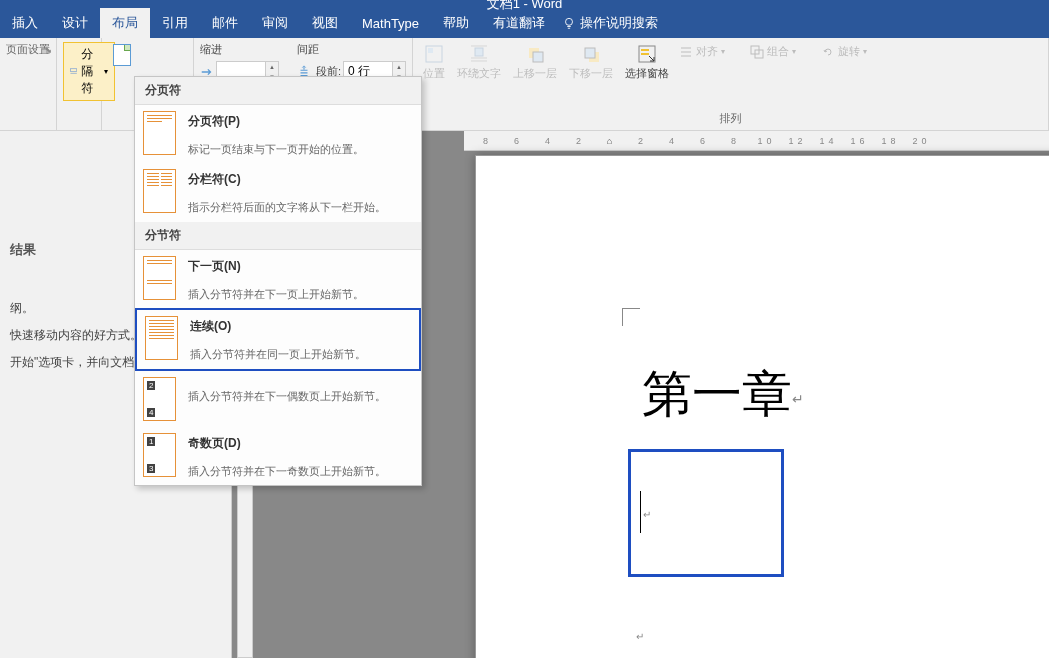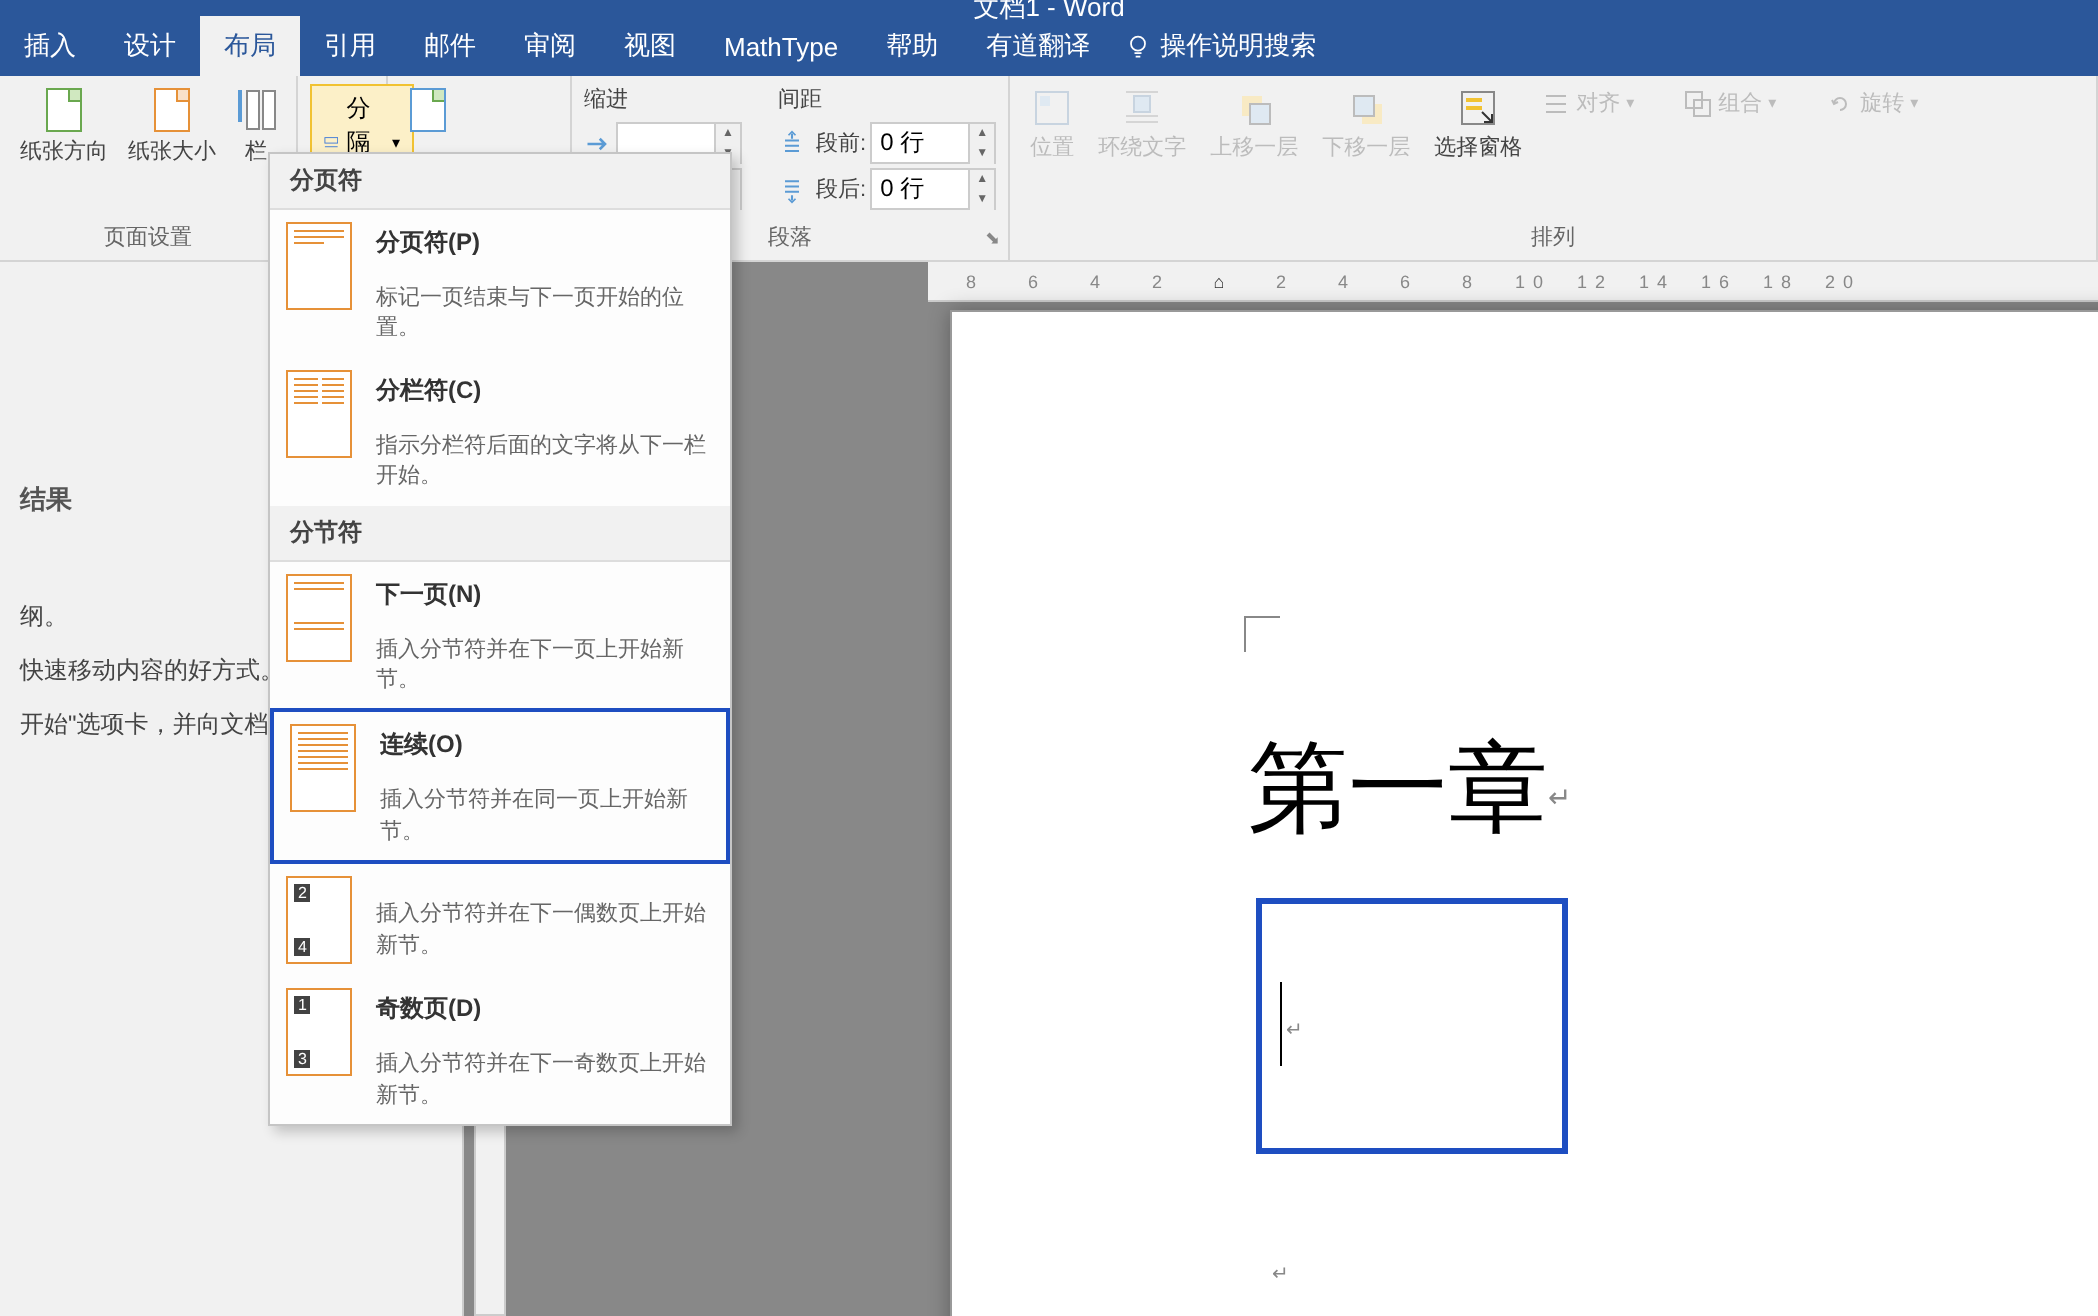--- a/index.html
+++ b/index.html
@@ -27,21 +27,21 @@
     .page-icon { width: 18px; height: 22px; border: 1px solid #6aa84f; background: white; position: relative; }
     .page-icon::after { content: ''; position: absolute; top: 0; right: 0; width: 5px; height: 5px; background: #d0e8c0; border-left: 1px solid #6aa84f; border-bottom: 1px solid #6aa84f; }
     .page-icon.orange { border-color: #e69138; }
     .page-icon.orange::after { background: #f9e1ca; border-color: #e69138; }
     .blue-bar { width: 2px; height: 16px; background: #5b9bd5; margin-right: 1px; }
     .column-icon { display: flex; gap: 1px; }
     .column-icon .col { width: 7px; height: 20px; background: white; border: 1px solid #888; }
     
     .breaks-btn { display: flex; align-items: center; gap: 4px; padding: 3px 6px; background: #fcf0c8; border: 1px solid #f1c232; cursor: pointer; }
     
-    .dropdown-menu { position: absolute; top: 76px; left: 134px; width: 232px; background: #fdfdfd; border: 1px solid #c5c5c5; box-shadow: 3px 3px 6px rgba(0,0,0,0.2); z-index: 100; }
+    .dropdown-menu { position: absolute; top: 76px; left: 134px; width: 288px; background: #fdfdfd; border: 1px solid #c5c5c5; box-shadow: 3px 3px 6px rgba(0,0,0,0.2); z-index: 100; }
     .menu-header { background: #f1f1f1; padding: 5px 10px; font-weight: bold; color: #444; border-bottom: 1px solid #ddd; font-size: 12px; }
     .menu-item { display: flex; padding: 6px 8px; gap: 12px; cursor: pointer; }
     .menu-item.selected { border: 2px solid #1e4ec1; }
     .menu-icon { width: 33px; height: 44px; background: white; border: 1px solid #e69138; flex-shrink: 0; position: relative; overflow: hidden; }
     .menu-icon .lines { position: absolute; top: 3px; left: 3px; right: 3px; display: flex; flex-direction: column; gap: 2px; }
     .menu-icon .ln { height: 1px; background: #e69138; }
     .menu-icon .ln.short { width: 60%; }
     .menu-icon .badge { position: absolute; background: #424242; color: white; font-size: 8px; padding: 0 2px; left: 3px; }
     .menu-text { display: flex; flex-direction: column; gap: 2px; padding-top: 2px; }
     .menu-title { font-weight: bold; font-size: 12px; color: #333; }
@@ -76,21 +76,21 @@
     .vruler::before { content: ''; position: absolute; top: 0; left: 0; right: 0; height: 150px; background: #dadada; }
     .vtick { writing-mode: vertical-lr; font-size: 8px; color: #888; padding: 4px 0; }
     
     .hruler { position: absolute; left: 232px; right: 0; top: 0; height: 20px; background: #f1f1f1; border-bottom: 1px solid #ccc; display: flex; align-items: center; font-size: 9px; color: #888; padding-left: 8px; gap: 0; overflow: hidden; }
     .hruler .tick { width: 31px; text-align: center; letter-spacing: 4px; }
     
     .page { position: absolute; left: 243px; top: 24px; width: 790px; height: 620px; background: white; box-shadow: 0 0 10px rgba(0,0,0,0.3); border: 1px solid #999; }
     .corner-mark { position: absolute; width: 18px; height: 18px; border: 1px solid #888; border-top: none; border-left: none; }
     .corner-tl { top: 152px; left: 146px; transform: rotate(180deg); }
     
-    .chapter-title { position: absolute; top: 205px; left: 148px; font-size: 50px; font-family: "SimSun", serif; color: #000; }
+    .chapter-title { position: absolute; top: 205px; left: 166px; font-size: 50px; font-family: "SimSun", serif; color: #000; }
     .chapter-title .para-mark { font-size: 14px; color: #888; vertical-align: middle; }
     
     .cursor-box { position: absolute; top: 293px; left: 152px; width: 156px; height: 128px; border: 3px solid #1e4ec1; background: white; }
     .cursor-box .caret-line { position: absolute; left: 9px; top: 39px; width: 1px; height: 42px; background: #000; }
     .cursor-box .pmark { position: absolute; left: 12px; top: 57px; font-size: 10px; color: #888; }
     
     .page .end-mark { position: absolute; top: 475px; left: 160px; font-size: 10px; color: #888; }
   </style>
 </head>
 <body>
@@ -114,44 +114,20 @@
     <svg class="bulb-icon" viewBox="0 0 24 24">
         <circle cx="12" cy="10" r="6"></circle>
         <path d="M9 18h6M10 21h4"></path>
       </svg>
     <span>操作说明搜索</span>
   </div>
 </div>
 
 <div class="ribbon">
   <div class="ribbon-group">
-    <div class="ribbon-group-content">
-      <div class="big-btn">
-        <div class="icon-box">
-            <div class="page-icon"></div>
-          </div>
-        <div class="lbl">纸张方向</div>
-      </div>
-      <div class="big-btn">
-        <div class="icon-box">
-            <div class="page-icon orange"></div>
-          </div>
-        <div class="lbl">纸张大小</div>
-      </div>
-      <div class="big-btn">
-        <div class="icon-box">
-            <div class="column-icon">
-              <div class="blue-bar"></div>
-              <div class="col"></div>
-              <div class="col"></div>
-            </div>
-          </div>
-        <div class="lbl">栏</div>
-      </div>
-    </div>
     <div class="ribbon-group-label">
         <span>页面设置</span>
         <span class="launcher">⬊</span>
       </div>
   </div>
 
   <div class="ribbon-group" style="width:45px">
     <div class="ribbon-group-content">
       <div class="breaks-btn">
         <svg viewBox="0 0 16 16" width="14" height="14">

